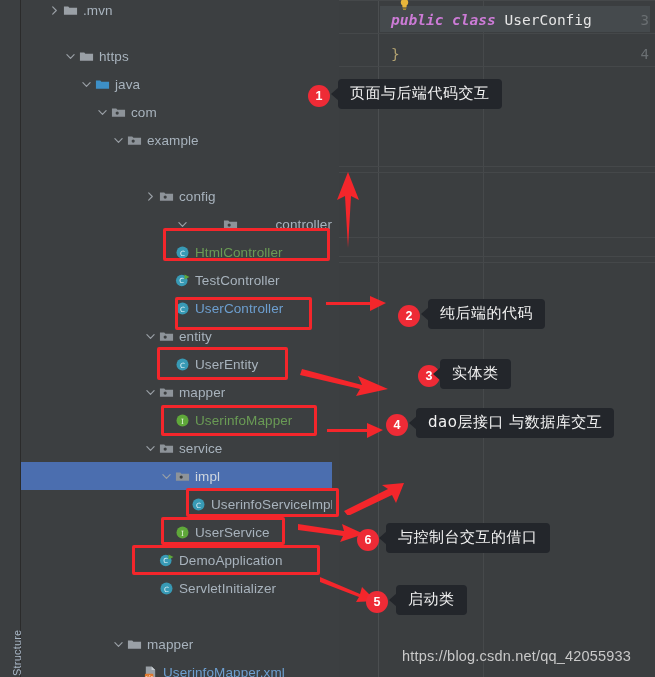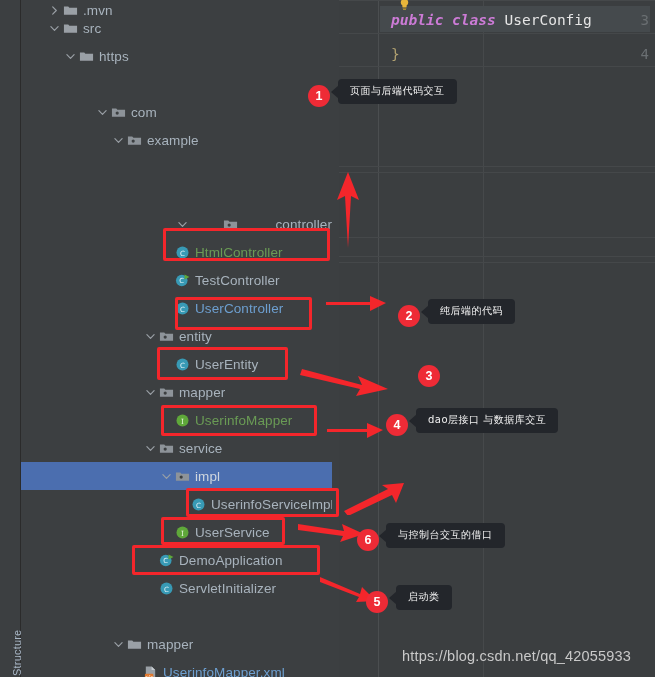--- a/index.html
+++ b/index.html
@@ -89,21 +89,21 @@
     position:absolute; border:3px solid #f4262b; border-radius:2px;
   }
   .badge {
     position:absolute; width:22px; height:22px; border-radius:50%;
     background:#ee2b36; color:#fff; font-size:12.5px; font-weight:bold;
     display:flex; align-items:center; justify-content:center;
     font-family:"Liberation Sans", sans-serif;
   }
   .callout {
     position:absolute; background:#23262b; color:#f2f2f2;
-    font-size:10px; border-radius:4px; padding:5px 12px 6px 12px;
+    font-size:15px; border-radius:4px; padding:5px 12px 6px 12px;
     white-space:nowrap; letter-spacing:.5px;
     font-family:"DejaVu Sans", sans-serif;
   }
   .callout::before {
     content:""; position:absolute; left:-7px; top:50%; margin-top:-7px;
     border-top:7px solid transparent; border-bottom:7px solid transparent;
     border-right:8px solid #23262b;
   }
   .arrow { position:absolute; }
 
@@ -130,48 +130,48 @@
             <path d="M3 1 L7 5 L3 9" stroke="#9aa0a6" stroke-width="1.3" fill="none" stroke-linecap="round" stroke-linejoin="round"></path>
           </svg>
         </div>
         <div class="ico">
           <svg width="15" height="15" viewBox="0 0 16 16">
             <path d="M1 3.6h4.6l1.2 1.4H15v7.6H1z" fill="#9aa0a6"></path>
           </svg>
         </div>
         <div class="lbl">.mvn</div>
       </div>
-      <div class="row" style="top: 14px;">
-        <div style="flex: 0 0 26px; height: 28px;"></div>
-        <div class="twisty">
-          <svg width="9" height="9" viewBox="0 0 10 10">
-            <path d="M1 3 L5 7 L9 3" stroke="#9aa0a6" stroke-width="1.3" fill="none" stroke-linecap="round" stroke-linejoin="round"></path>
-          </svg>
-        </div>
-        <div class="ico">
-          <svg width="15" height="15" viewBox="0 0 16 16">
-            <path d="M1 3.6h4.6l1.2 1.4H15v7.6H1z" fill="#9aa0a6"></path>
-          </svg>
-        </div>
-        <div class="lbl">src</div>
-      </div>
       <div class="row" style="top: 42px;">
         <div style="flex: 0 0 42px; height: 28px;"></div>
         <div class="twisty">
           <svg width="9" height="9" viewBox="0 0 10 10">
             <path d="M1 3 L5 7 L9 3" stroke="#9aa0a6" stroke-width="1.3" fill="none" stroke-linecap="round" stroke-linejoin="round"></path>
           </svg>
         </div>
         <div class="ico">
           <svg width="15" height="15" viewBox="0 0 16 16">
             <path d="M1 3.6h4.6l1.2 1.4H15v7.6H1z" fill="#9aa0a6"></path>
           </svg>
         </div>
         <div class="lbl">https</div>
       </div>
+      <div class="row" style="top: 70px;">
+        <div style="flex: 0 0 58px; height: 28px;"></div>
+        <div class="twisty">
+          <svg width="9" height="9" viewBox="0 0 10 10">
+            <path d="M1 3 L5 7 L9 3" stroke="#9aa0a6" stroke-width="1.3" fill="none" stroke-linecap="round" stroke-linejoin="round"></path>
+          </svg>
+        </div>
+        <div class="ico">
+          <svg width="15" height="15" viewBox="0 0 16 16">
+            <path d="M1 3.6h4.6l1.2 1.4H15v7.6H1z" fill="#3d8fc6"></path>
+          </svg>
+        </div>
+        <div class="lbl">java</div>
+      </div>
       <div class="row" style="top: 98px;">
         <div style="flex: 0 0 74px; height: 28px;"></div>
         <div class="twisty">
           <svg width="9" height="9" viewBox="0 0 10 10">
             <path d="M1 3 L5 7 L9 3" stroke="#9aa0a6" stroke-width="1.3" fill="none" stroke-linecap="round" stroke-linejoin="round"></path>
           </svg>
         </div>
         <div class="ico">
           <svg width="15" height="15" viewBox="0 0 16 16">
             <path d="M1 3.6h4.6l1.2 1.4H15v7.6H1z" fill="#8d9399"></path>
@@ -187,20 +187,35 @@
             <path d="M1 3 L5 7 L9 3" stroke="#9aa0a6" stroke-width="1.3" fill="none" stroke-linecap="round" stroke-linejoin="round"></path>
           </svg>
         </div>
         <div class="ico">
           <svg width="15" height="15" viewBox="0 0 16 16">
             <path d="M1 3.6h4.6l1.2 1.4H15v7.6H1z" fill="#8d9399"></path>
             <circle cx="6.6" cy="8.6" r="1.7" fill="#3c3f41"></circle>
           </svg>
         </div>
         <div class="lbl">example</div>
+      </div>
+      <div class="row" style="top: 182px;">
+        <div style="flex: 0 0 122px; height: 28px;"></div>
+        <div class="twisty">
+          <svg width="9" height="9" viewBox="0 0 10 10">
+            <path d="M3 1 L7 5 L3 9" stroke="#9aa0a6" stroke-width="1.3" fill="none" stroke-linecap="round" stroke-linejoin="round"></path>
+          </svg>
+        </div>
+        <div class="ico">
+          <svg width="15" height="15" viewBox="0 0 16 16">
+            <path d="M1 3.6h4.6l1.2 1.4H15v7.6H1z" fill="#8d9399"></path>
+            <circle cx="6.6" cy="8.6" r="1.7" fill="#3c3f41"></circle>
+          </svg>
+        </div>
+        <div class="lbl">config</div>
       </div>
       <div class="row" style="top: 210px; justify-content: space-between;">
         <div style="flex: 0 0 122px; height: 28px;"></div>
         <div class="twisty">
           <svg width="9" height="9" viewBox="0 0 10 10">
             <path d="M1 3 L5 7 L9 3" stroke="#9aa0a6" stroke-width="1.3" fill="none" stroke-linecap="round" stroke-linejoin="round"></path>
           </svg>
         </div>
         <div class="ico">
           <svg width="15" height="15" viewBox="0 0 16 16">
@@ -487,20 +502,21 @@
       <div class="redbox" style="left: 161px; top: 517px; width: 124px; height: 28px;"></div>
       <div class="redbox" style="left: 132px; top: 545px; width: 188px; height: 30px;"></div>
       <div class="badge" style="left: 308px; top: 85px;">1</div>
       <div class="badge" style="left: 398px; top: 305px;">2</div>
       <div class="badge" style="left: 418px; top: 365px;">3</div>
       <div class="badge" style="left: 386px; top: 414px;">4</div>
       <div class="badge" style="left: 357px; top: 529px;">6</div>
       <div class="badge" style="left: 366px; top: 591px;">5</div>
       <div class="callout" style="left: 338px; top: 79px;">页面与后端代码交互</div>
       <div class="callout" style="left: 428px; top: 299px;">纯后端的代码</div>
+      <div class="callout" style="left: 440px; top: 359px;">实体类</div>
       <div class="callout" style="left: 416px; top: 408px;">dao层接口 与数据库交互</div>
       <div class="callout" style="left: 386px; top: 523px;">与控制台交互的借口</div>
       <div class="callout" style="left: 396px; top: 585px;">启动类</div>
     </div>
 
   <div class="watermark" id="wm" style="left: 402px; top: 648px;">https://blog.csdn.net/qq_42055933</div>
 
 </div>
 
 </body></html>

